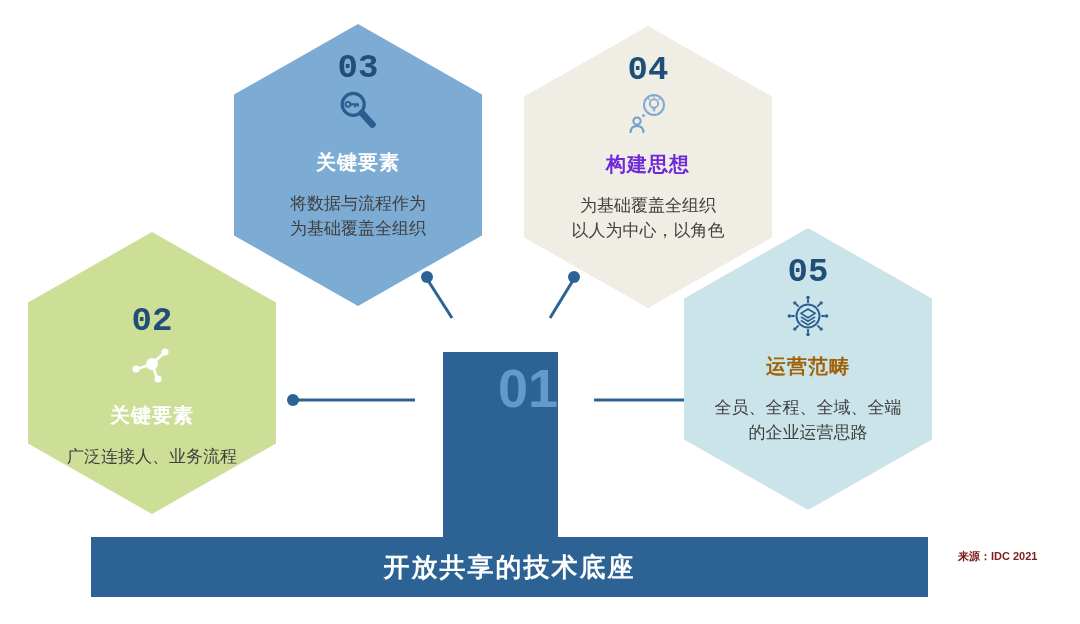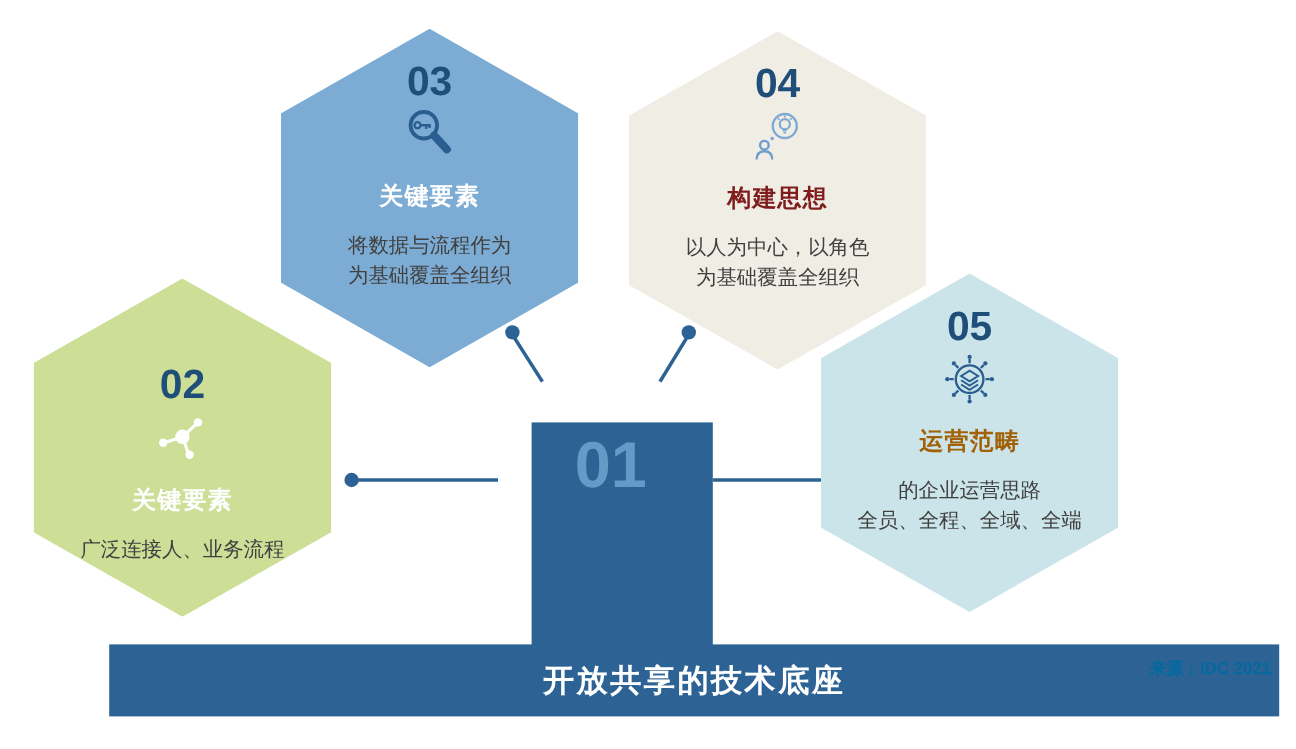--- a/index.html
+++ b/index.html
@@ -6,47 +6,48 @@
   .canvas{
     position:relative;width:1080px;height:624px;background:#ffffff;
     font-family:"Liberation Sans",sans-serif;overflow:hidden;
   }
   
   .hex{
     position:absolute;width:248px;height:282px;box-sizing:border-box;
     clip-path:polygon(50% 0,100% 25%,100% 75%,50% 100%,0 75%,0 25%);
     display:flex;flex-direction:column;align-items:center;text-align:center;
     padding-top:26px;
+    font-family:Liberation Mono, monospace;
   }
   .hex02{left:28px;top:232px;background:#CDDE96;justify-content:center;}
   .hex03{left:234px;top:24px;background:#7CABD3;}
   .hex04{left:524px;top:26px;background:#F0EDE5;}
   .hex05{left:684px;top:228px;background:#CBE4E9;}
   .hex-num{font-size:34px;font-weight:700;color:#1F4E79;line-height:36px;}
   .hex-icon{height:46px;margin-top:3px;display:flex;align-items:center;justify-content:center;}
   .hex-title{font-size:20px;font-weight:700;margin-top:14px;letter-spacing:1px;line-height:30px;}
   .hex02 .hex-title,.hex03 .hex-title{color:#FFFFFF;}
-  .hex04 .hex-title{color:#7f1d1d;}
+  .hex04 .hex-title{color:#6d28d9;}
   .hex05 .hex-title{color:#a16207;}
   .hex-sub{margin-top:13px;font-size:17px;line-height:25px;color:#404040;}
   .hex-sub span{display:block;white-space:nowrap;}
   
   .pillar{
     position:absolute;left:443px;top:352px;width:115px;height:188px;
-    background:#2D6394;display:flex;justify-content:flex-start;padding-left:36px;
+    background:#2D6394;display:flex;justify-content:flex-end;
   }
   .pillar-num{font-size:54px;font-weight:700;color:#639AC7;line-height:1;margin-top:9px;}
   .base-bar{
-    position:absolute;left:91px;top:537px;width:975px;height:60px;
+    position:absolute;left:91px;top:537px;width:837px;height:60px;
     background:#2D6394;display:flex;align-items:center;justify-content:center;
   }
   .base-label{color:#FFFFFF;font-size:26px;font-weight:700;letter-spacing:2px;}
   .source{
-    position:absolute;left:958px;top:549px;font-size:14px;font-weight:700;
-    color:#0369a1;white-space:nowrap;
+    position:absolute;left:958px;top:549px;font-size:11px;font-weight:700;
+    color:#7f1d1d;white-space:nowrap;
   }
   .connectors{position:absolute;left:0;top:0;pointer-events:none;}
 </style>
 </head>
 <body>
 
 <div class="canvas">
 
   <svg class="connectors" width="1080" height="624" viewBox="0 0 1080 624">
     <g fill="#2D6394" stroke="#2D6394">
@@ -117,22 +118,22 @@
           <line x1="34.8" y1="6.4" x2="33.4" y2="7.8" stroke-width="1.4"></line>
           <circle cx="18.5" cy="23.5" r="1.5" fill="#7FA9D4" stroke="none"></circle>
           <circle cx="12" cy="29" r="3.6" stroke="#6F9ECD"></circle>
           <path d="M5.5,41 Q5.5,34 12,34 Q18.5,34 18.5,41" stroke="#6F9ECD"></path>
         </g>
       </svg>
     </div>
     <div class="hex-num" style="order:0">04</div>
     <div class="hex-title" style="order:2">构建思想</div>
     <div class="hex-sub" style="order:3">
+      <span>为基础覆盖全组织</span>
       <span>以人为中心，以角色</span>
-      <span>为基础覆盖全组织</span>
     </div>
   </div>
 
   <div class="hex hex05">
     <div class="hex-num">05</div>
     <div class="hex-icon">
       <svg width="46" height="46" viewBox="0 0 52 52">
         <g stroke="#2B5E90" fill="none" stroke-width="2.2">
           <circle cx="26" cy="26" r="13"></circle>
           <path d="M18,23 L26,18 L34,23 L26,28 Z" stroke-width="1.9"></path>
@@ -154,22 +155,22 @@
             <circle cx="5" cy="26" r="2"></circle>
               <circle cx="11.2" cy="11.2" r="2"></circle>
             <circle cx="26" cy="5" r="2"></circle>
               <circle cx="40.8" cy="11.2" r="2"></circle>
           </g>
         </g>
       </svg>
     </div>
     <div class="hex-title">运营范畴</div>
     <div class="hex-sub">
+      <span>全员、全程、全域、全端</span>
       <span>的企业运营思路</span>
-      <span>全员、全程、全域、全端</span>
     </div>
   </div>
 
   <div class="pillar">
     <div class="pillar-num">01</div>
   </div>
 
   <div class="base-bar">
     <div class="base-label">开放共享的技术底座</div>
   </div>

